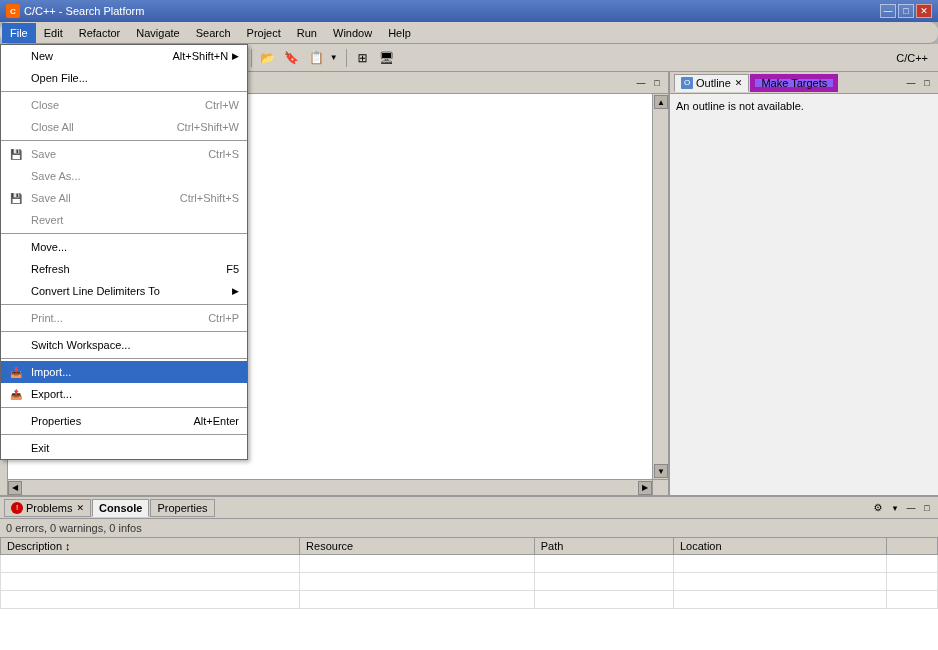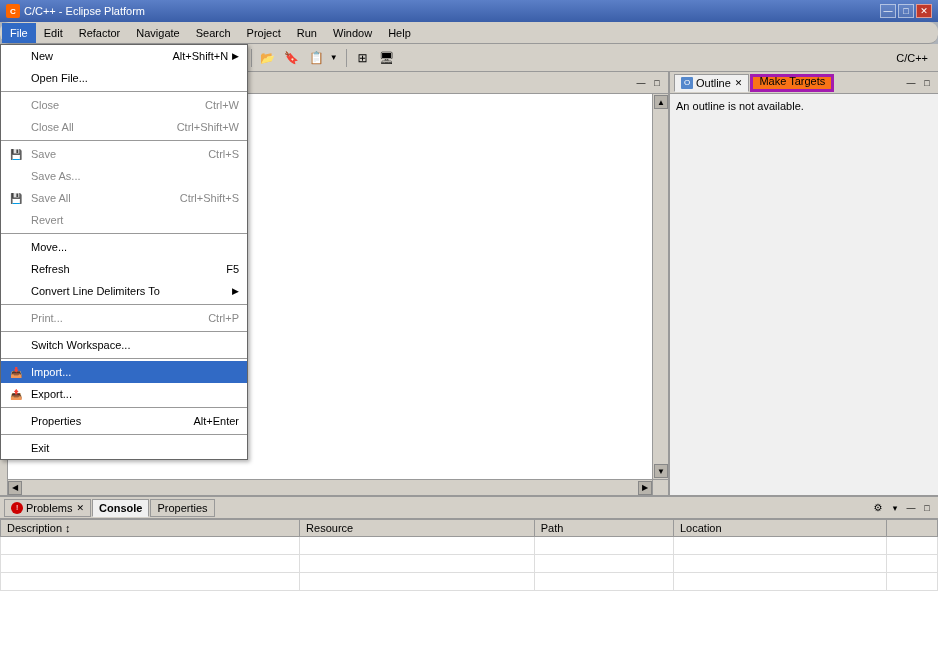--- a/index.html
+++ b/index.html
@@ -215,21 +215,21 @@
       justify-content: center;
       font-size: 10px;
     }
   </style>
 </head>
 <body>
 
 <div class="title-bar">
   <div class="title-bar-left">
     <div class="title-icon">C</div>
-    <span class="title-text">C/C++ - Eclipse Platform</span>
+    <span class="title-text">C/C++ - Search Platform</span>
   </div>
   <div class="title-bar-controls">
     <div class="title-btn">—</div>
     <div class="title-btn">□</div>
     <div class="title-btn close">✕</div>
   </div>
 </div>
 
 <div class="menu-bar" style="position:relative;border-radius:9px;">
   <div class="menu-item active">File</div>
@@ -405,21 +405,21 @@
 
     <div style="width:268px; display:flex; flex-direction:column;">
 
       <div style="background:#D4D0C8; height:22px; display:flex; align-items:center; padding:0 4px; border-bottom:1px solid #999; justify-content:space-between;">
         <div style="display:flex; gap:1px;">
           <div style="display:flex; align-items:center; padding:2px 6px; height:18px; border:1px solid #999; background:#f0f0f0; cursor:pointer; font-size:11px; border-bottom:1px solid #f0f0f0;">
             <span style="width:12px; height:12px; background:#5588cc; border-radius:1px; display:inline-block; margin-right:3px; font-size:8px; color:white; text-align:center; line-height:12px;">O</span>
             <span>Outline</span>
             <span style="margin-left:4px; font-size:9px; cursor:pointer;">✕</span>
           </div>
-          <div style="display:flex; align-items:flex-end; padding:2px 6px; height:18px; border:3px solid #a21caf; background:#f97316; cursor:pointer; font-size:11px;">
+          <div style="display:flex; align-items:center; padding:2px 6px; height:18px; border:5px solid #a21caf; background:#8b5cf6; cursor:pointer; font-size:11px;">
             <span>Make Targets</span>
           </div>
         </div>
         <div style="display:flex; gap:2px;">
           <div class="panel-ctrl-btn">—</div>
           <div class="panel-ctrl-btn">□</div>
         </div>
       </div>
 
       <div style="flex:1; background:#f0f0f0; padding:6px; font-size:11px;">
@@ -445,20 +445,23 @@
         </div>
       </div>
       <div style="display:flex; gap:2px; align-items:center;">
         <div class="panel-ctrl-btn" style="width:16px; height:16px; font-size:10px;">⚙</div>
         <div class="panel-ctrl-btn">▾</div>
         <div class="panel-ctrl-btn">—</div>
         <div class="panel-ctrl-btn">□</div>
       </div>
     </div>
 
+    <div style="padding:3px 6px; font-size:11px; color:#333; background:#D4D0C8;">
+      <span>0 errors, 0 warnings, 0 infos</span>
+    </div>
 
     <div style="flex:1; background:white; overflow:hidden;">
       <table class="bottom-table">
         <thead>
           <tr>
             <th>Description ↕</th>
             <th>Resource</th>
             <th>Path</th>
             <th>Location</th>
             <th></th>

